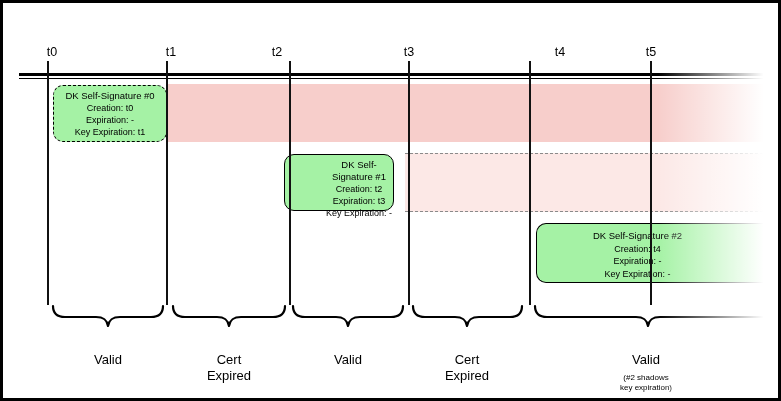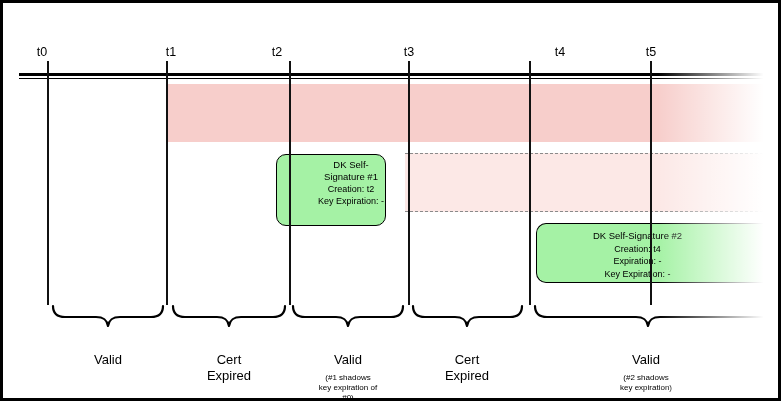--- a/index.html
+++ b/index.html
@@ -35,21 +35,21 @@
     box-sizing:border-box;
   }
   
   .sigbox{
     position:absolute;z-index:5;box-sizing:border-box;
     background:#a5f2a5;border:1.5px solid #000;border-radius:10px;
     text-align:center;font-size:9px;line-height:12px;color:#000;
     padding-top:4px;
   }
   .box0{left:50px;top:82px;width:114px;height:57px;border-style:dashed;}
-  .box1{left:273px;top:151px;width:110px;height:72px;padding-left:40px;}
+  .box1{left:281px;top:151px;width:110px;height:57px;padding-left:40px;}
   .box2{
     left:533px;top:220px;width:242px;height:60px;
     border-radius:10px 0 0 10px;border-right:none;
     padding-top:6px;padding-right:40px;line-height:12.5px;
   }
   .sigbox .t{font-size:9.5px;}
   
   .braces{position:absolute;left:0;top:0;z-index:7;}
   
   .seclabel{
@@ -63,33 +63,40 @@
     position:absolute;top:0;left:655px;width:120px;height:395px;z-index:20;
     background:linear-gradient(to right, rgba(255,255,255,0) 0%, #ffffff 88%);
     pointer-events:none;
   }
 </style>
 </head>
 <body>
 
 <div class="canvas">
 
-  <div class="tick-label" style="left:39px">t0</div>
+  <div class="tick-label" style="left:49px">t0</div>
   <div class="tick-label" style="left:168px">t1</div>
   <div class="tick-label" style="left:274px">t2</div>
   <div class="tick-label" style="left:406px">t3</div>
   <div class="tick-label" style="left:557px">t4</div>
   <div class="tick-label" style="left:648px">t5</div>
 
   <div class="band band1"></div>
   <div class="band band2"></div>
 
+  <div class="sigbox box0">
+    <div class="t">DK Self-Signature #0</div>
+    <div>Creation: t0</div>
+    <div>Expiration: -</div>
+    <div>Key Expiration: t1</div>
+  </div>
   <div class="sigbox box1">
     <div class="t">DK Self-Signature #1</div>
     <div>Creation: t2</div>
+    <div>Expiration: t3</div>
     <div>Key Expiration: -</div>
   </div>
   <div class="sigbox box2">
     <div class="t">DK Self-Signature #2</div>
     <div>Creation: t4</div>
     <div>Expiration: -</div>
     <div>Key Expiration: -</div>
   </div>
 
   <div class="hline hline-top"></div>
@@ -115,23 +122,20 @@
   <div class="seclabel" style="left:105px;transform:translateX(-50%)">
     <div class="main">Valid</div>
     <div class="sub"></div>
   </div>
   <div class="seclabel" style="left:226px;transform:translateX(-50%)">
     <div class="main">Cert
 Expired</div>
   </div>
   <div class="seclabel" style="left:345px;transform:translateX(-50%)">
     <div class="main">Valid</div>
-    <div class="sub">(#1 shadows
-key expiration of
-#0)</div>
   </div>
   <div class="seclabel" style="left:464px;transform:translateX(-50%)">
     <div class="main">Cert
 Expired</div>
   </div>
   <div class="seclabel" style="left:643px;transform:translateX(-50%)">
     <div class="main">Valid</div>
     <div class="sub">(#2 shadows
 key expiration)</div>
   </div>

